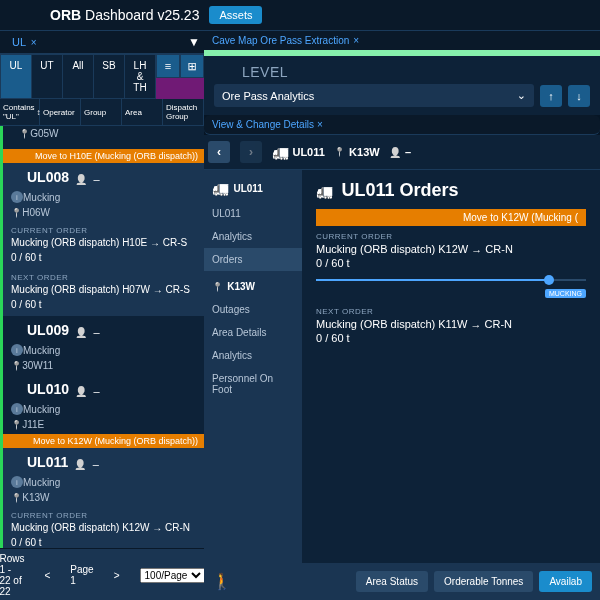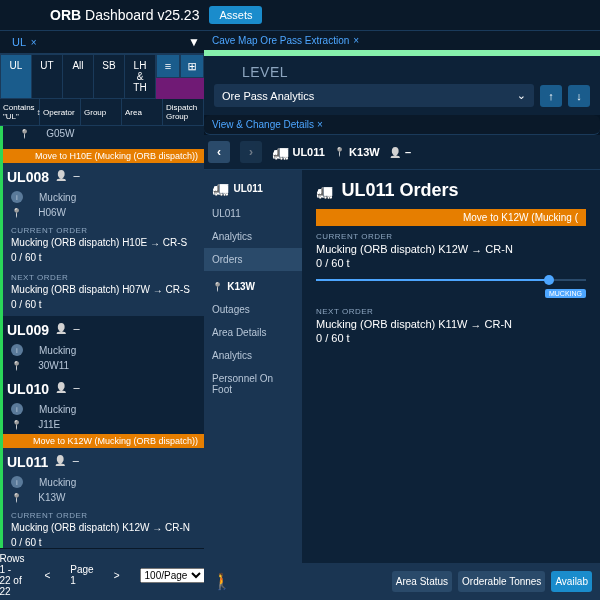--- a/index.html
+++ b/index.html
@@ -20,23 +20,23 @@
 .seg:last-child { border-right:none; }
 .view-icons { display:flex; }
 .view-icon { width:24px; height:24px; display:flex; align-items:center; justify-content:center; border:1px solid #1a3a5a; cursor:pointer; }
 .view-icon.active { background:#1a5c8c; }
 .filter-headers { display:flex; background:#0d2238; border-bottom:1px solid #1a3a5a; font-size:8px; }
 .fh { padding:4px 3px; border-right:1px solid #1a3a5a; display:flex; align-items:center; gap:2px; }
 .asset-list { flex:1; overflow-y:auto; overflow-x:hidden; }
 .asset-card { background:#1a3552; margin:0; border-left:3px solid #2bd659; position:relative; }
 .asset-card.orange-top::before { content:attr(data-banner); display:block; background:#e67e00; color:#fff; padding:2px 6px; font-size:9px; text-align:right; }
 .asset-card.dark { background:#0d2238; }
-.card-head { display:flex; align-items:flex-start; padding:6px 4px; gap:6px; }
+.card-head { display:flex; align-items:flex-end; padding:6px 24px; gap:6px; }
 .card-title { font-size:14px; font-weight:bold; }
-.card-sub { padding:0 8px 4px 8px; display:flex; align-items:center; gap:16px; font-size:10px; color:#b8c7d8; }
+.card-sub { padding:0 8px 4px 8px; display:flex; align-items:center; gap:0; font-size:10px; color:#b8c7d8; }
 .card-label { font-size:8px; color:#8ca5bf; padding:4px 8px 0 8px; letter-spacing:0.5px; }
 .card-order { padding:2px 8px 4px 8px; font-size:10px; }
 .card-tonnes { padding:0 8px 6px 8px; font-size:10px; }
 .pager { display:flex; align-items:center; justify-content:center; background:#1a3552; padding:4px; font-size:10px; gap:20px; border-top:1px solid #0a1929; }
 .pager select { font-size:10px; }
 .right { flex:1; display:flex; flex-direction:column; background:#061525; }
 .r-tabs { display:flex; padding:4px 8px; gap:12px; border-bottom:6px solid #86efac; background:#0a1929; }
 .r-tab { color:#4da6ff; font-size:10px; cursor:pointer; display:flex; align-items:center; gap:4px; }
 .level-box { background:#0d2238; padding:8px 10px; margin:0; }
 .level-label { font-size:14px; color:#8ca5bf; letter-spacing:0.5px;padding-left:28px; }
@@ -59,21 +59,21 @@
 .order-block { margin-bottom:10px; }
 .order-label { font-size:8px; color:#8ca5bf; letter-spacing:0.5px; }
 .order-text { font-size:11px; margin-top:2px; }
 .order-tonnes { font-size:11px; margin-top:2px; }
 .progress-line { position:relative; height:2px; background:#2a4a6a; margin-top:10px; margin-bottom:4px; }
 .progress-fill { position:absolute; left:0; height:2px; background:#4da6ff; width:85%; }
 .progress-dot { position:absolute; right:12%; top:-4px; width:10px; height:10px; background:#4da6ff; border-radius:50%; }
 .progress-badge { position:absolute; right:0; top:10px; background:#4da6ff; color:#fff; font-size:7px; padding:1px 4px; border-radius:2px; }
 .bottom-bar { position:absolute; bottom:0; left:204px; right:0; background:#1a3552; padding:8px; display:flex; align-items:center; gap:6px; }
 .walk-icon { color:#e04040; font-size:16px; margin-right:auto; }
-.bb-btn { background:#2a4a6a; padding:5px 4px; font-size:10px; border-radius:3px; cursor:pointer;text-align:right; }
+.bb-btn { background:#2a4a6a; padding:5px 10px; font-size:10px; border-radius:3px; cursor:pointer;text-align:right; }
 .info-icon { width:12px; height:12px; border-radius:50%; background:#5a7a9a; display:inline-flex; align-items:center; justify-content:center; font-size:8px; }
 .pin-icon::before { content:"📍"; font-size:9px; filter:grayscale(1) brightness(1.5); }
 .person-icon::before { content:"👤"; font-size:10px; filter:grayscale(1) brightness(2); }
 .truck-icon::before { content:"🚛"; font-size:14px; filter:grayscale(1) brightness(2); }
 ::-webkit-scrollbar { width:6px; }
 ::-webkit-scrollbar-thumb { background:#2a4a6a; }
 </style>
 </head>
 <body>
 

